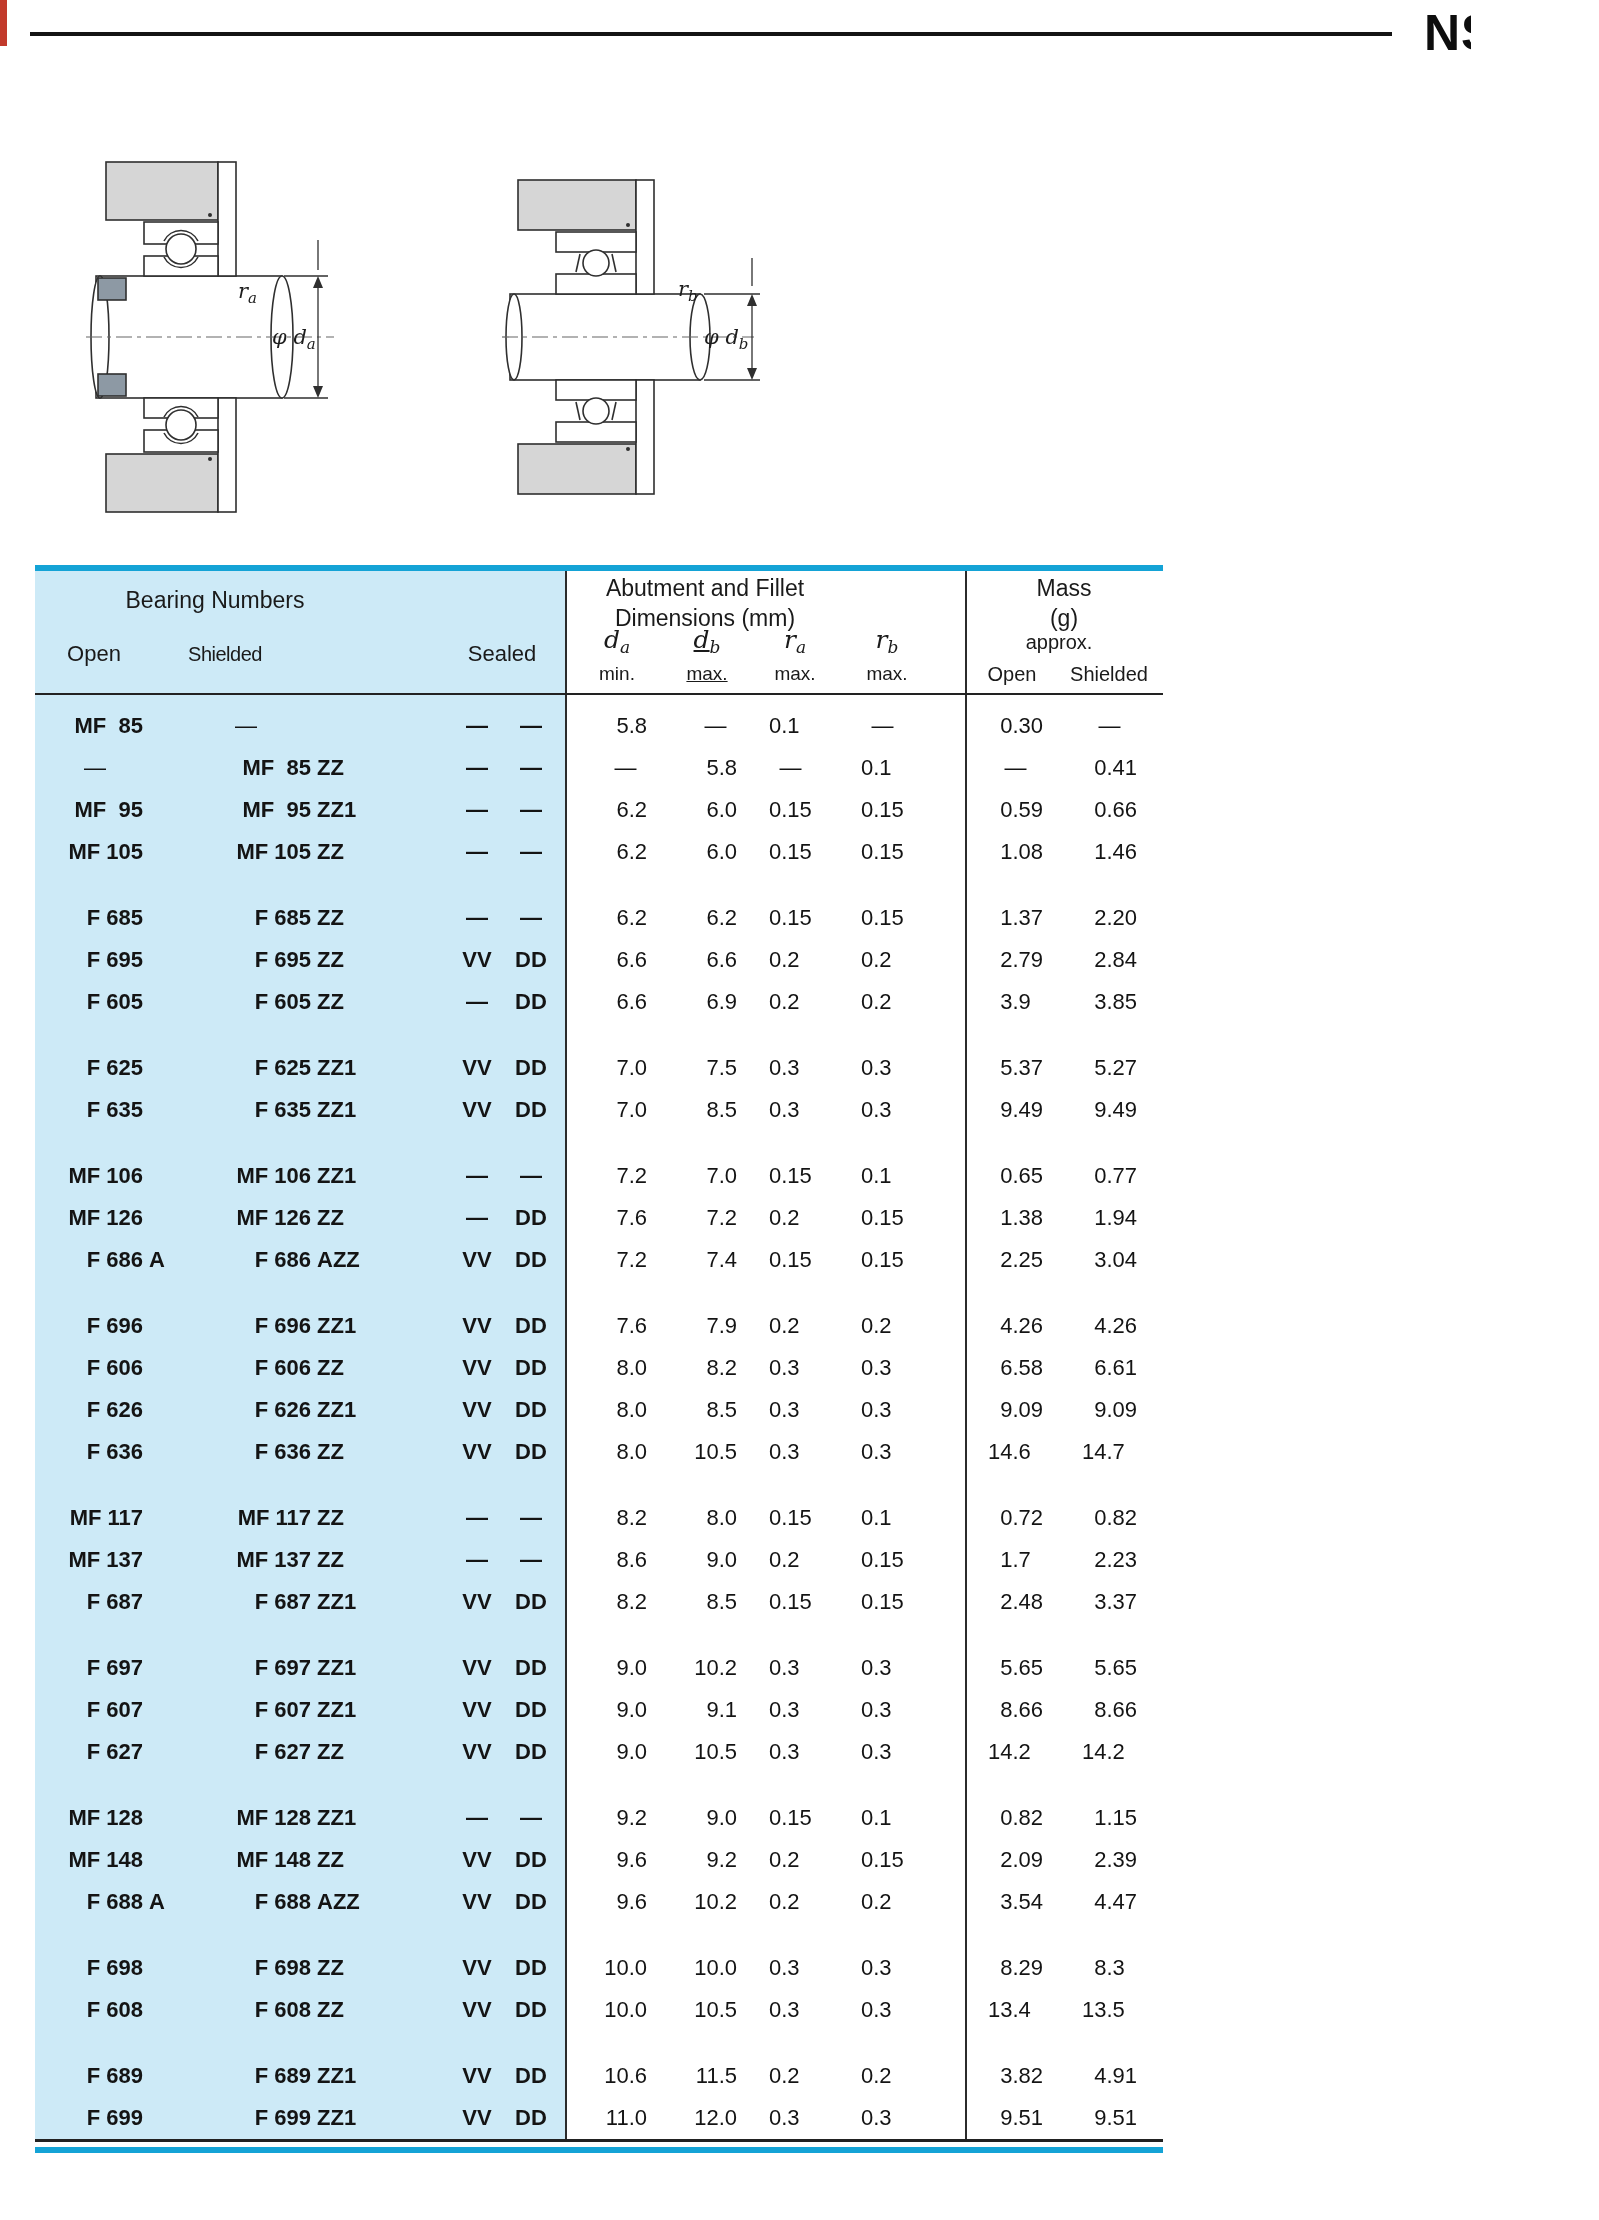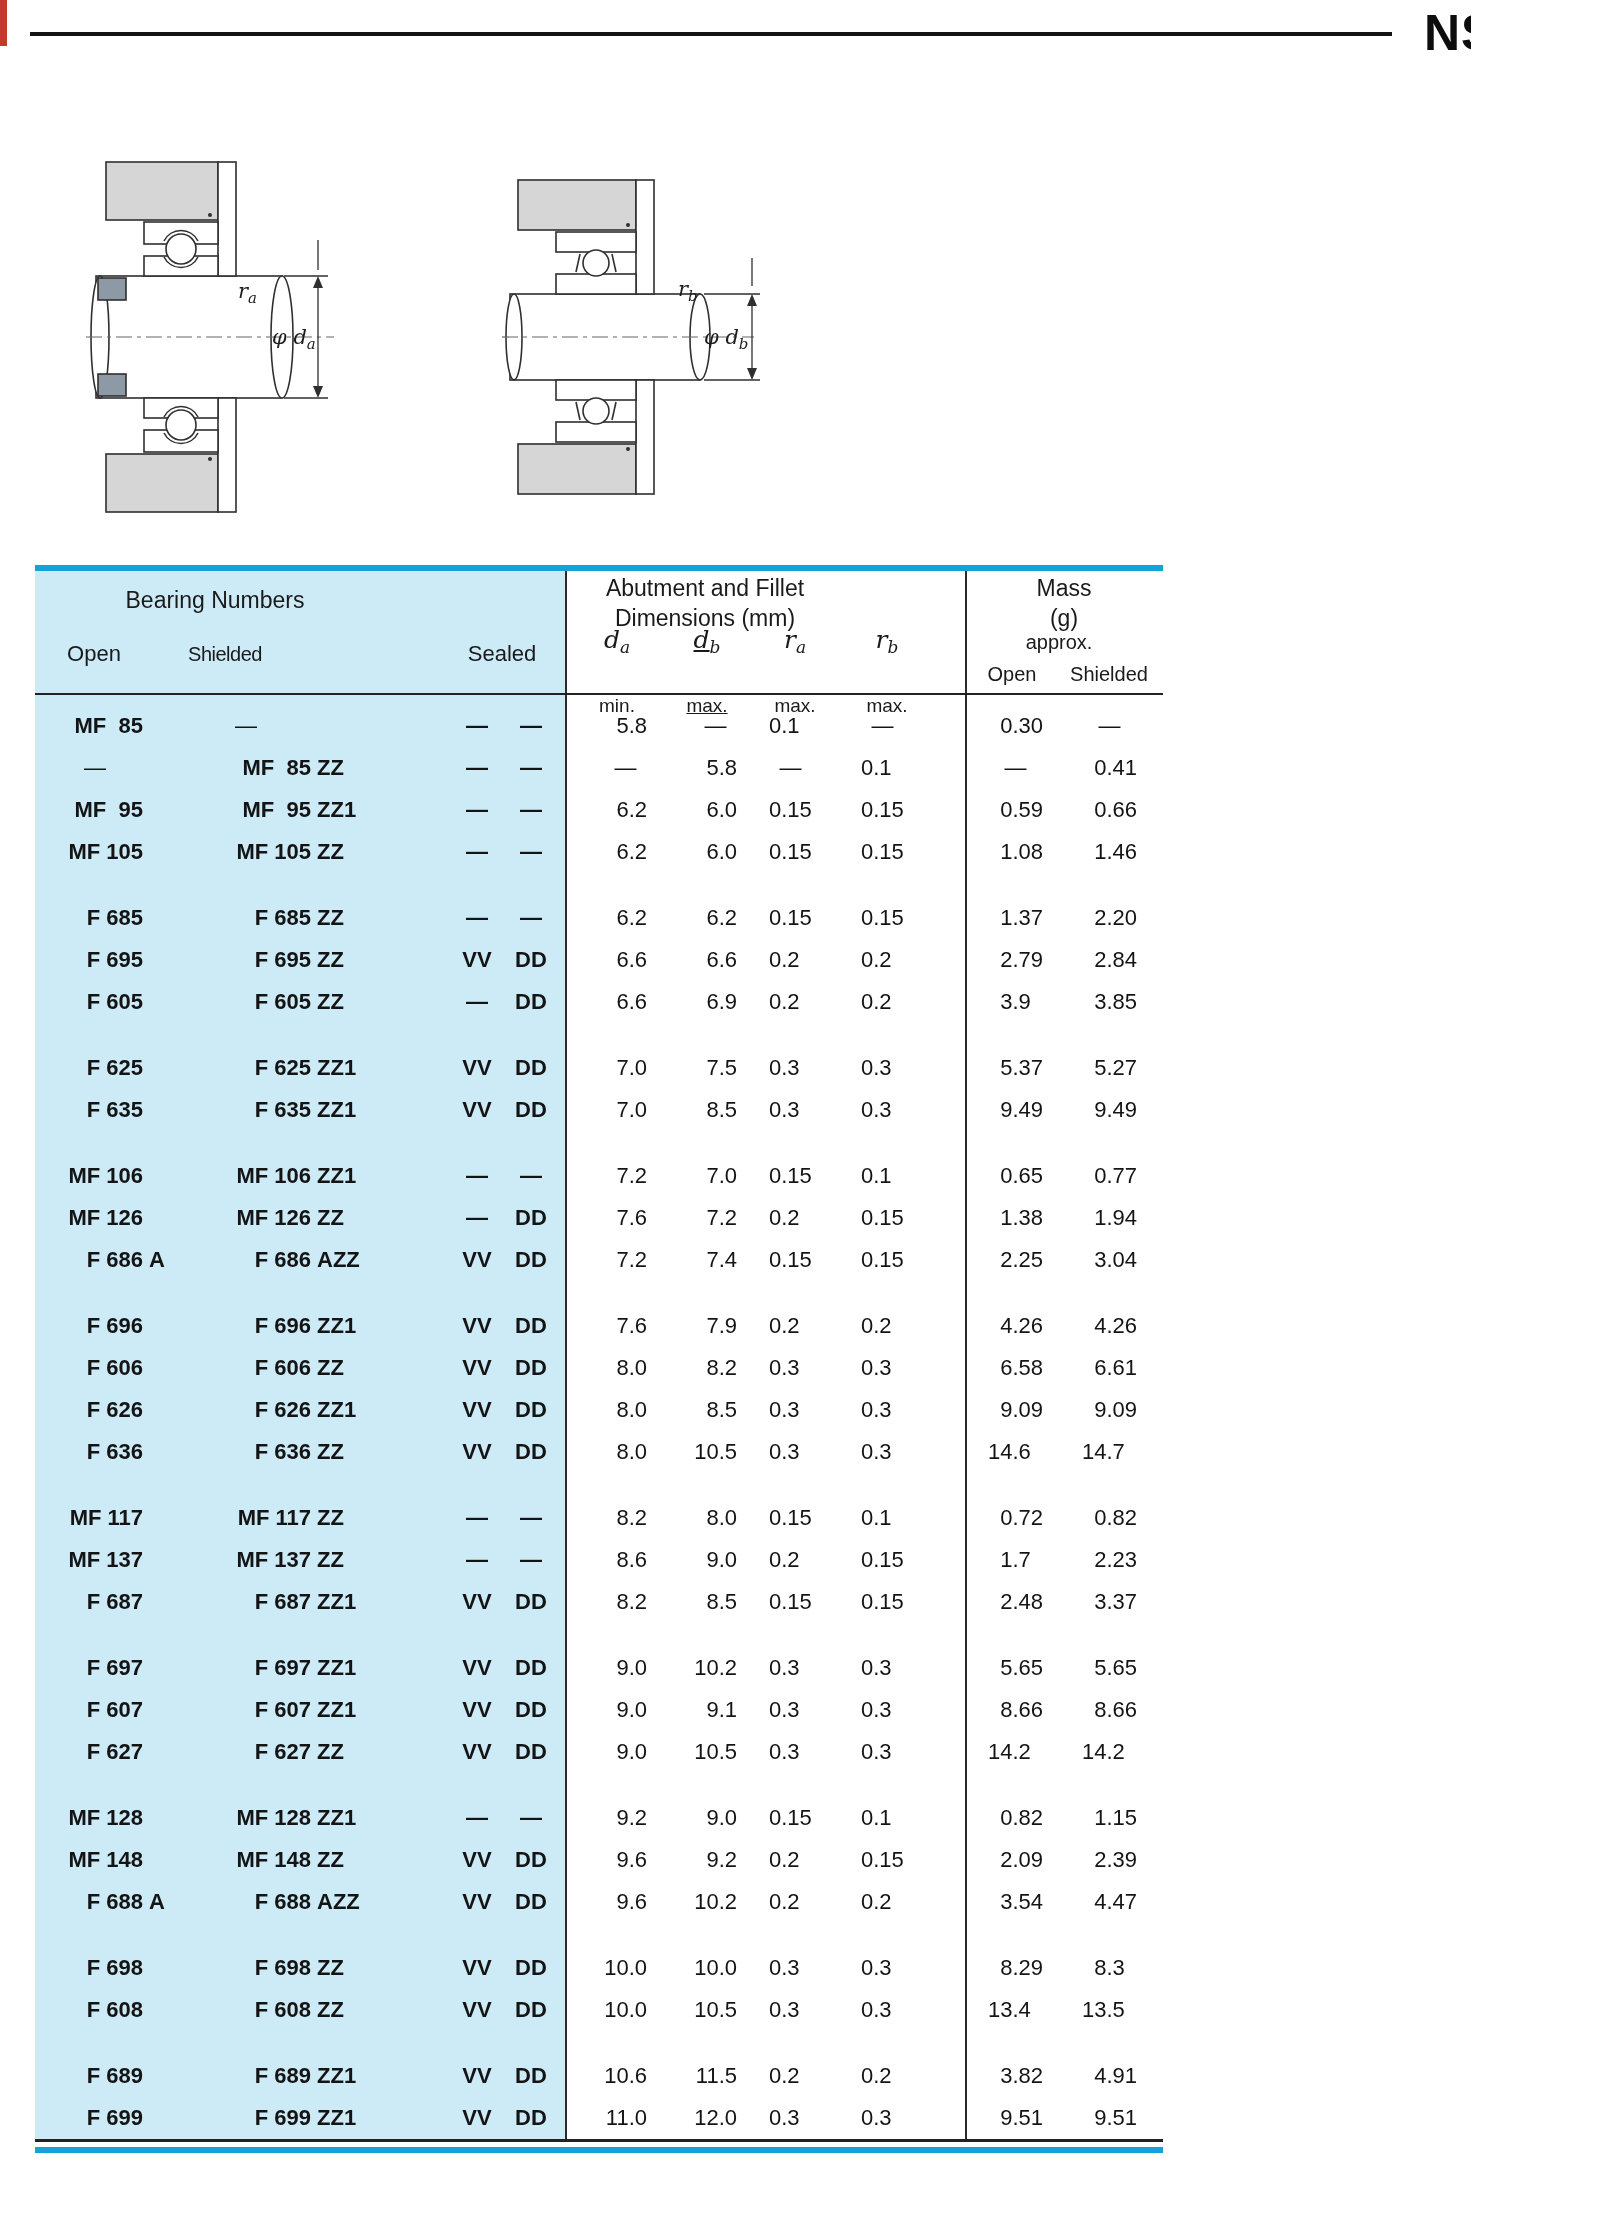--- a/index.html
+++ b/index.html
@@ -30,21 +30,21 @@
   .hcol { position:absolute; text-align:center; font-size:22px; color:#1a1a1a; }
   .h-bn   { left:0;    top:22px; width:360px; font-size:23px; }
   .h-ab1  { left:530px; top:10px; width:280px; font-size:23px; }
   .h-ab2  { left:530px; top:40px; width:280px; font-size:23px; }
   .h-mass { left:930px; top:10px; width:198px; font-size:23px; }
   .h-g    { left:930px; top:40px; width:198px; font-size:23px; }
   .h-open   { left:4px;   top:76px; width:110px; }
   .h-sh     { left:128px; top:78px; width:124px; font-size:20px; letter-spacing:-0.5px; }
   .h-sealed { left:408px; top:76px; width:118px; }
   .hsym  { top:60px; }
-  .hqual { top:98px; font-size:19px;margin-top:32px; }
+  .hqual { top:98px; font-size:19px; }
   .h-da { left:552px; width:60px; } .h-db { left:642px; width:60px;text-decoration:underline; }
   .h-ra { left:730px; width:60px; } .h-rb { left:822px; width:60px; }
   .h-approx { left:936px; top:66px; width:176px; font-size:20px; }
   .h-mopen  { left:944px; top:98px; width:66px; font-size:20px; }
   .h-msh    { left:1026px; top:98px; width:96px; font-size:20px; }
   .it   { font-family:"DejaVu Serif", serif; font-style:italic; font-size:25px; }
   .ssub { font-family:"DejaVu Serif", serif; font-style:italic; font-size:17px; display:inline-block; position:relative; top:5px; }
 
   
   .rows { position:absolute; left:0; right:0; top:132px; padding-top:8px; }

